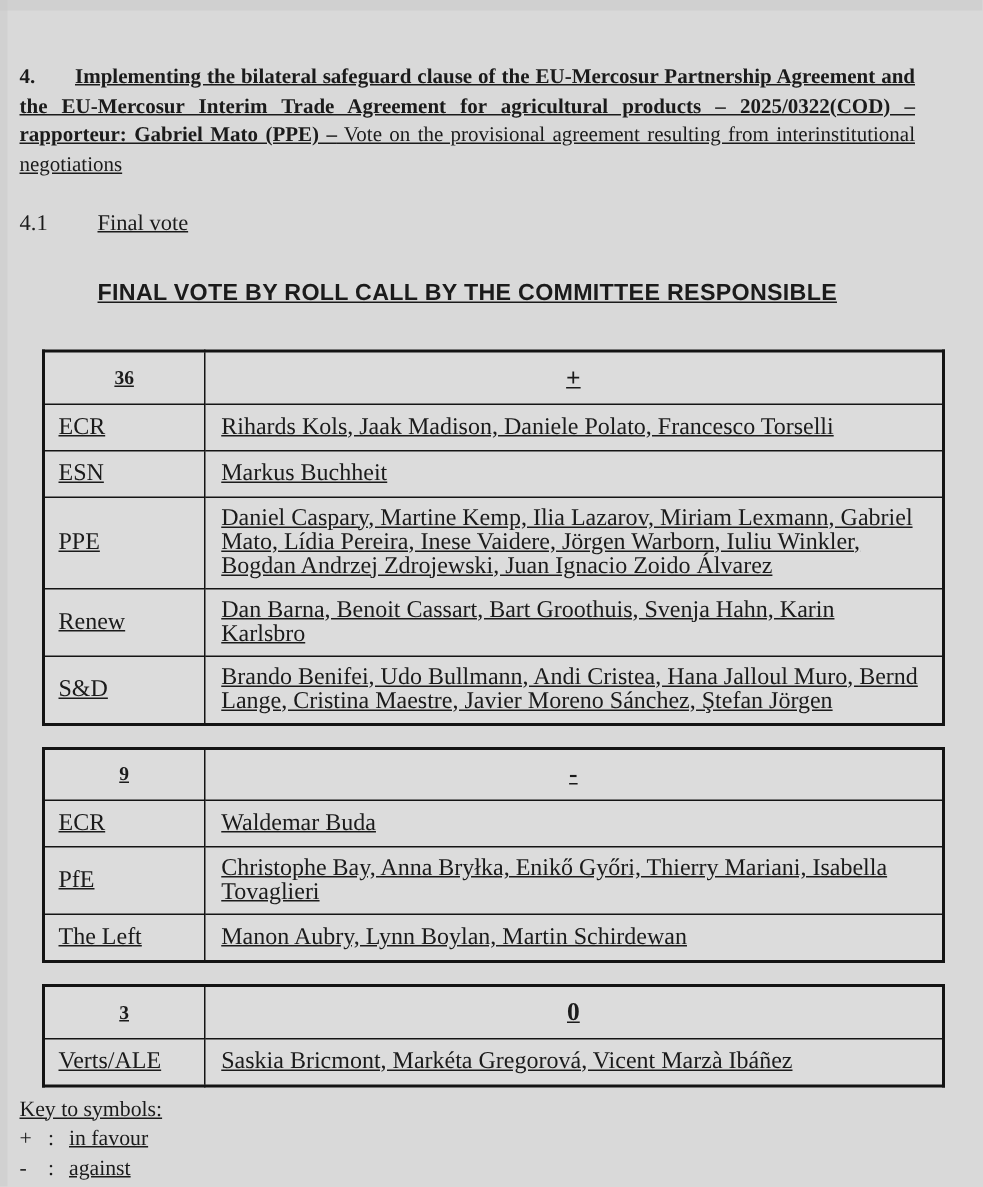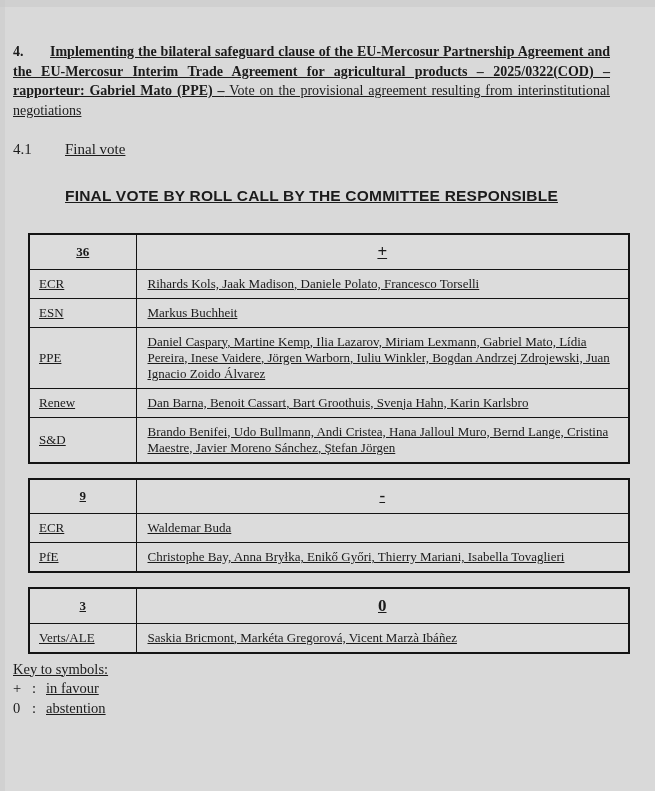--- a/index.html
+++ b/index.html
@@ -50,21 +50,21 @@
     border-collapse: collapse;
     table-layout: fixed;
     width: 602px;
     margin-left: 15px;
     border: 2.5px solid #141414;
     background: #dcdcdc;
   }
   .t1 { margin-top: 28px; }
   .t2, .t3 { margin-top: 14px; }
   .vote-table col.c1 { width: 107px; }
-  .vote-table td { border: 1px solid #141414; font-size: 13px; }
+  .vote-table td { border: 1px solid #141414; font-size: 16px; }
   .vote-table tr.hdr td {
     height: 35px; text-align: center; vertical-align: middle; font-weight: bold;
   }
   .vote-table td.count { font-size: 13px; }
   .vote-table td.sym  { font-size: 17px; line-height: 12px; }
   .vote-table td.grp  { padding: 6px 6px 6px 9px; vertical-align: middle; }
   .vote-table td.mem  { padding: 6px 12px 6px 11px; vertical-align: middle; line-height: 16px; }
 
   .key { margin-top: 6px; font-size: 14.5px; line-height: 19.5px; }
   .key .ks { display: inline-block; width: 19px; }
@@ -125,20 +125,24 @@
         <td class="sym">-</td>
       </tr>
       <tr>
         <td class="grp">ECR</td>
         <td class="mem">Waldemar Buda</td>
       </tr>
       <tr>
         <td class="grp">PfE</td>
         <td class="mem">Christophe Bay, Anna Bryłka, Enikő Győri, Thierry Mariani, Isabella Tovaglieri</td>
       </tr>
+      <tr>
+        <td class="grp">The Left</td>
+        <td class="mem">Manon Aubry, Lynn Boylan, Martin Schirdewan</td>
+      </tr>
     </tbody>
   </table>
 
   <table class="vote-table t3">
     <colgroup>
         <col class="c1">
         <col>
       </colgroup>
     <tbody>
       <tr class="hdr">
@@ -148,16 +152,17 @@
       <tr>
         <td class="grp">Verts/ALE</td>
         <td class="mem">Saskia Bricmont, Markéta Gregorová, Vicent Marzà Ibáñez</td>
       </tr>
     </tbody>
   </table>
 
   <div class="key">
     <div>Key to symbols:</div>
     <div class="key-line"><span class="ks">+</span><span class="kc">:</span><span>in favour</span></div>
+    <div class="key-line"><span class="ks">-</span><span class="kc">:</span><span>against</span></div>
     <div class="key-line"><span class="ks">0</span><span class="kc">:</span><span>abstention</span></div>
   </div>
 
 </div>
 
 </body></html>

